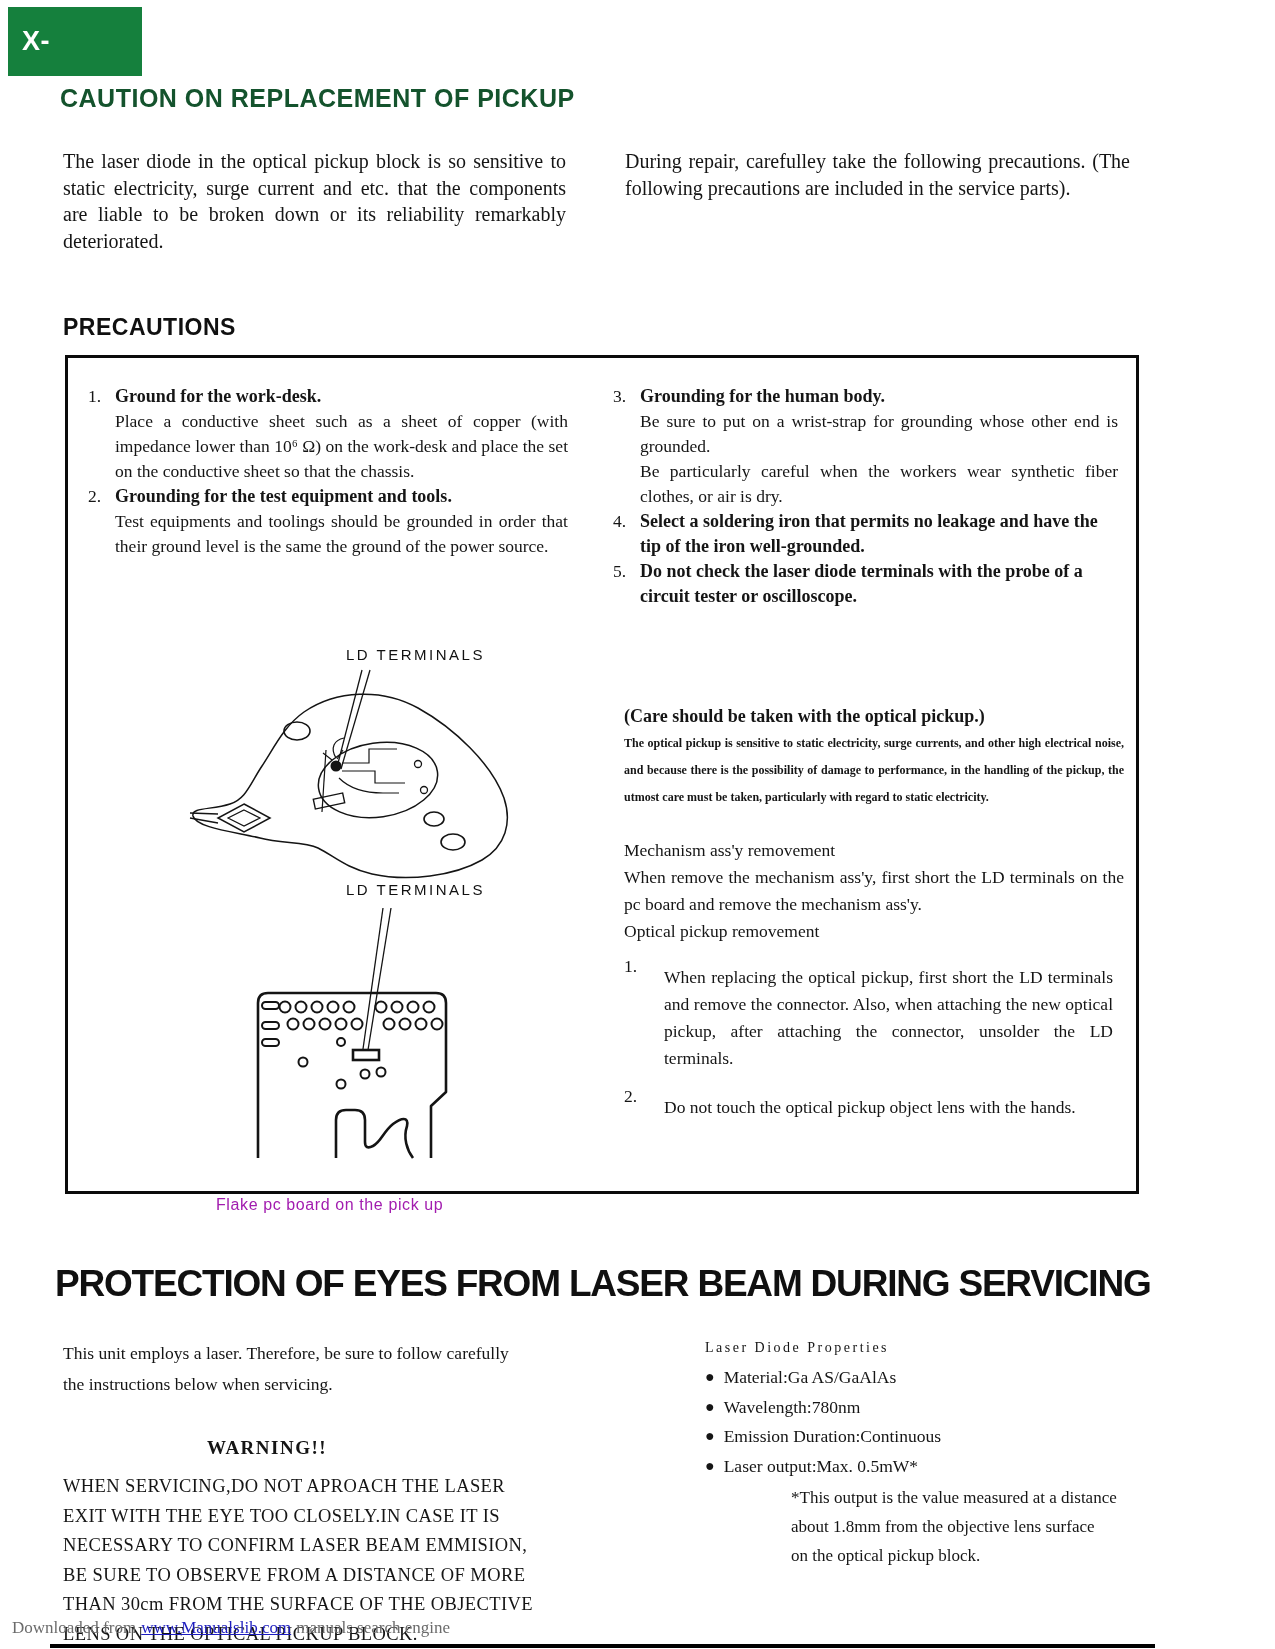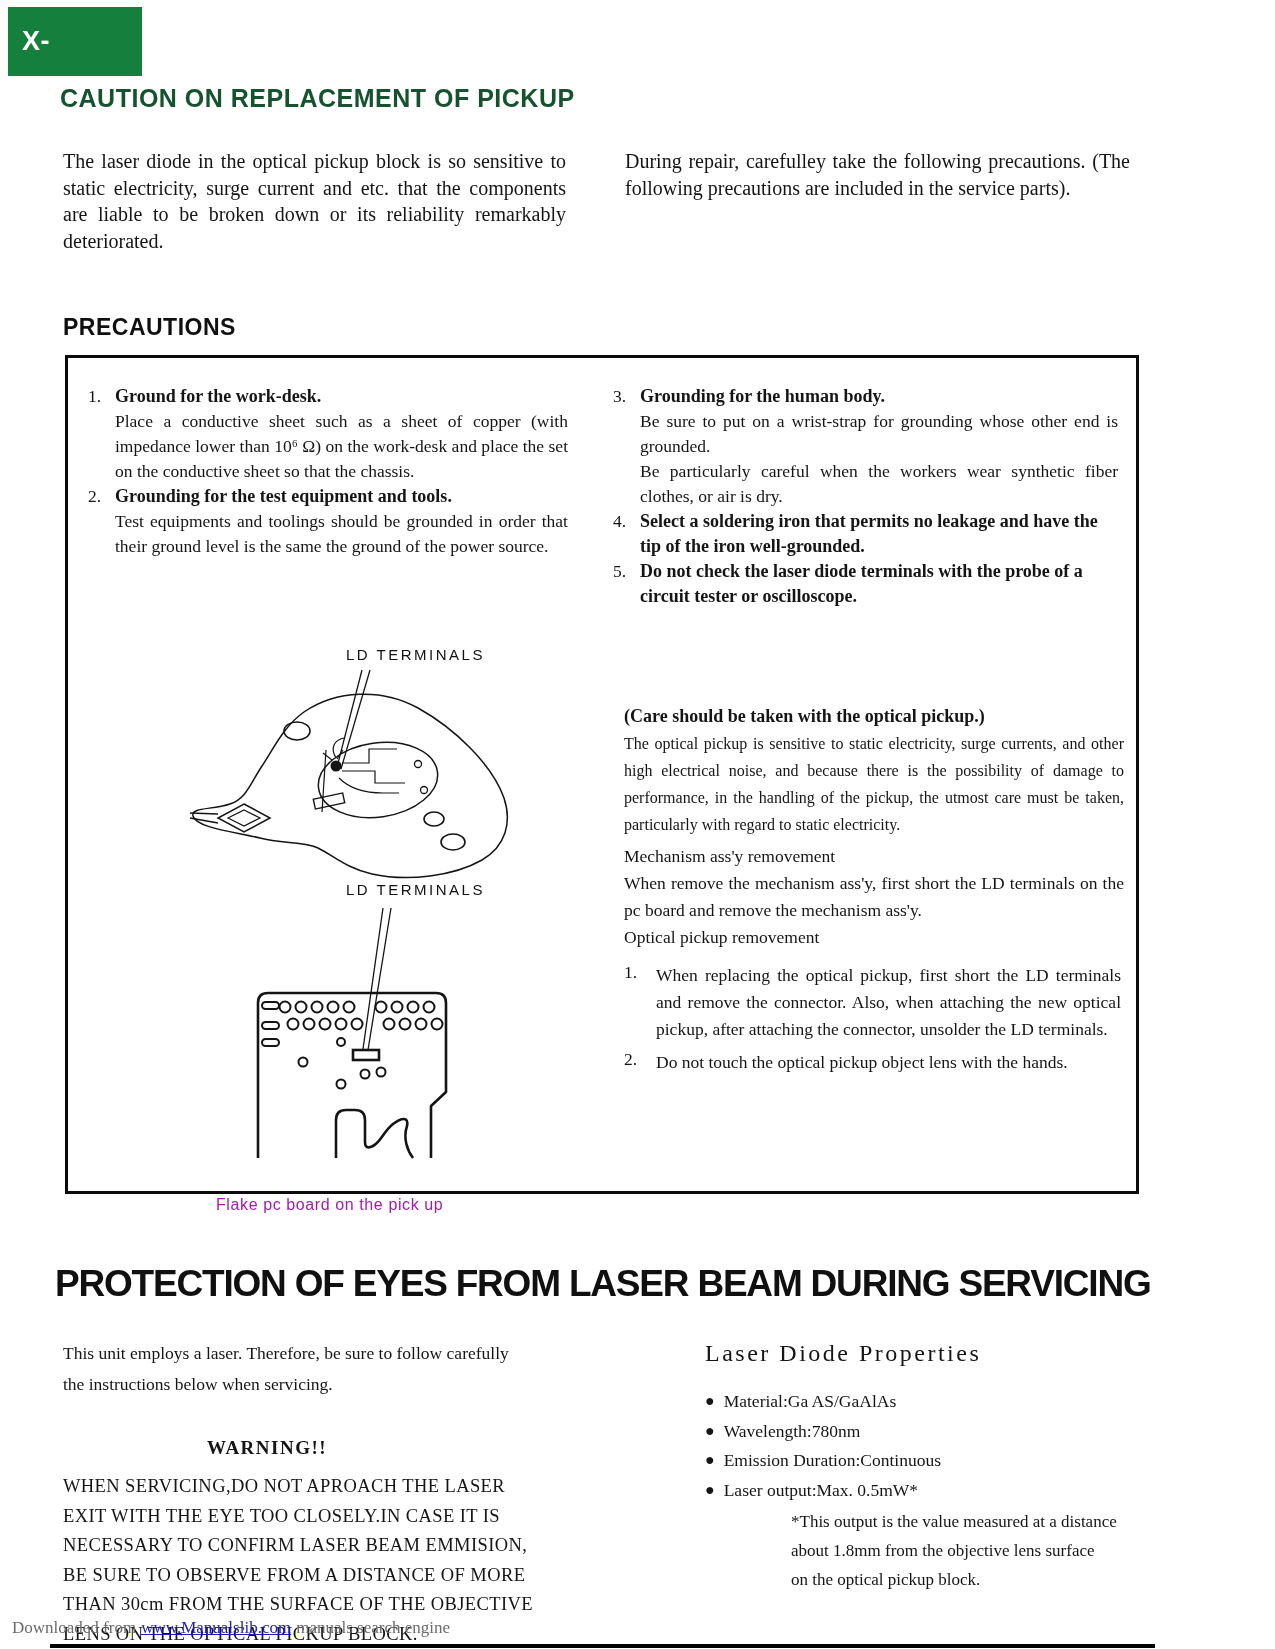--- a/index.html
+++ b/index.html
@@ -60,37 +60,37 @@
   .svg2{position:absolute;left:175px;top:548px;}
   .diagram-caption{
     position:absolute;left:148px;top:800px;
     font-family:"Liberation Sans", sans-serif;font-size:16px;letter-spacing:0.6px;color:#a21caf;margin-top:38px;
   }
   svg{display:block;}
   .ln{stroke:#141414;fill:none;}
   
   .care{position:absolute;left:556px;top:345px;width:500px;}
   .care-heading{font-weight:bold;font-size:18px;line-height:27px;}
-  .care-para{margin:0 0 5px 0;font-size:16px;line-height:27px;text-align:justify;}
+  .care-para{margin:0 0 26px 0;font-size:12px;line-height:27px;text-align:justify;font-weight:bold;}
   .care-sub{font-size:17.5px;line-height:27px;}
   .care-sub-para{margin:0;font-size:17.5px;line-height:27px;text-align:justify;}
   .care-steps{margin-top:8px;}
   .step{display:flex;}
   .step-num{width:29px;flex:none;font-size:17.5px;line-height:27px;}
-  .step-text{flex:1;margin:3px;font-size:17.5px;line-height:27px;text-align:justify;}
+  .step-text{flex:1;margin:11px;font-size:17.5px;line-height:27px;text-align:justify;}
   
   .bottom-left{position:absolute;left:63px;top:1338px;width:520px;}
   .bl-intro{margin:0;width:462px;font-size:17.5px;line-height:31px;}
   .warning-heading{
     margin:37px 0 0 144px;font-size:19px;font-weight:bold;letter-spacing:1.5px;
   }
   .warning-line{font-size:18.5px;line-height:29.5px;letter-spacing:0.4px;white-space:nowrap;}
   .warning-block{margin-top:13px;}
   .bottom-right{position:absolute;left:705px;top:1340px;width:470px;}
-  .ldp-heading{font-size:24px;letter-spacing:2.5px;margin-bottom:20px;}
+  .ldp-heading{font-size:14px;letter-spacing:2.5px;margin-bottom:7px;}
   .prop{display:flex;align-items:baseline;font-size:17.5px;line-height:28.5px;}
   .bullet{flex:none;margin-right:9px;font-size:16px;position:relative;top:-1px;}
   .footnote{margin-left:86px;margin-top:2px;}
   .footnote-line{font-size:17px;line-height:29px;}
   
   .footer{
     position:absolute;left:12px;top:1618px;
     font-size:17px;color:#6b6b6b;
   }
   .footer a{color:#1d1dbf;text-decoration:underline;margin:0 5px;}

